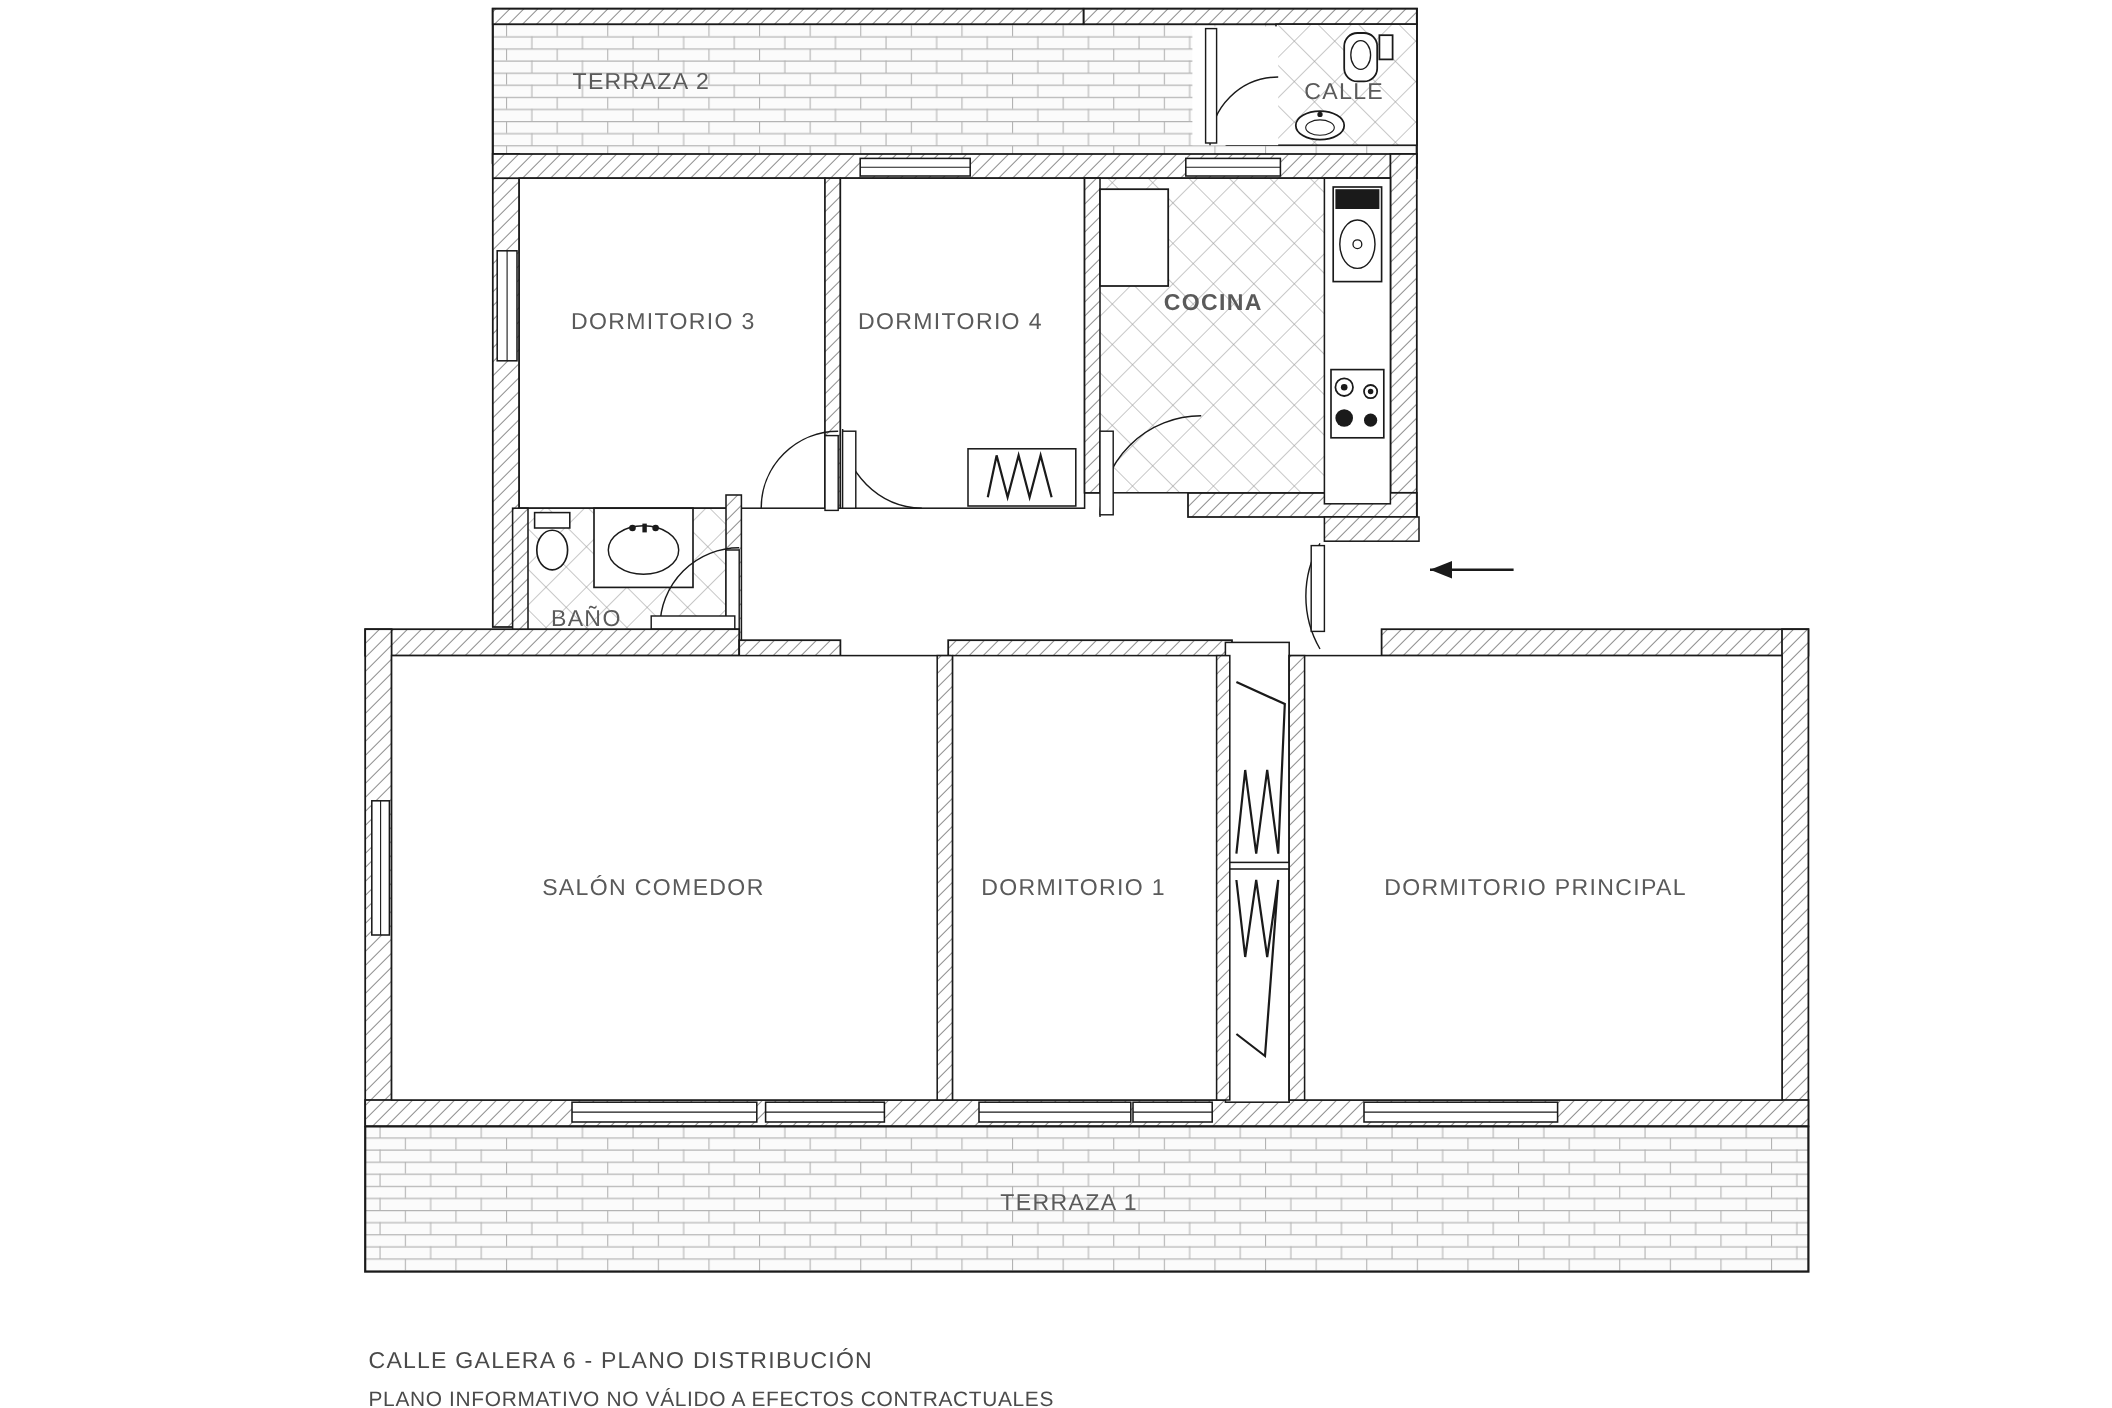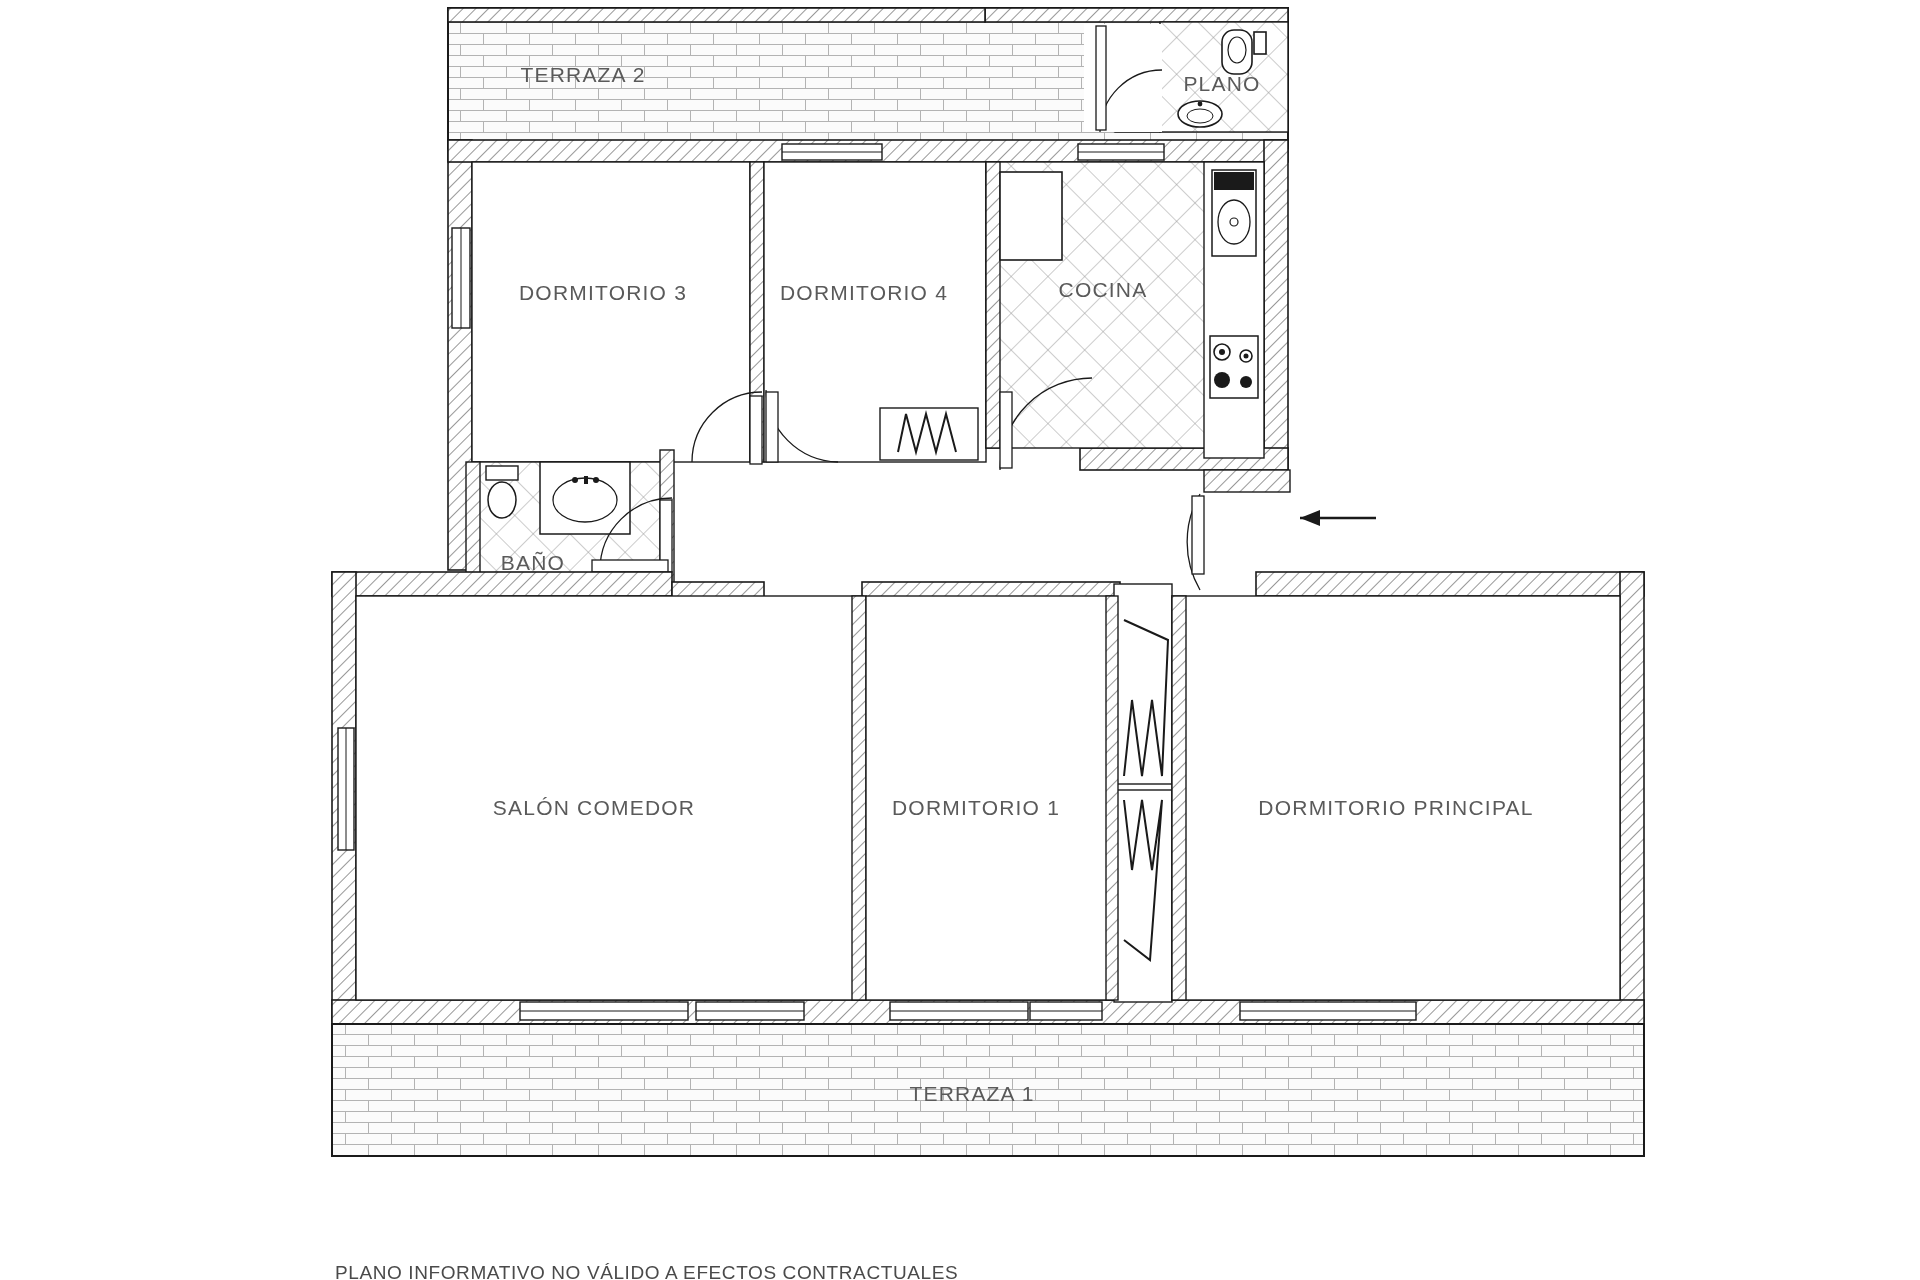--- a/index.html
+++ b/index.html
@@ -286,25 +286,26 @@
     </g>
 
     <g>
       <rect x="332" y="1024" width="1312" height="132" fill="url(#brick)"></rect>
       <rect x="332" y="1024" width="1312" height="132" fill="none" stroke="#1a1a1a" stroke-width="2"></rect>
     </g>
 
   </svg>
 
   <div class="room-label" style="left:583px; top:75px;">TERRAZA 2</div>
-  <div class="room-label" style="left:1222px; top:84px;">PLANO</div>
+  <div class="room-label" style="left:1222px; top:84px;">CALLE</div>
   <div class="room-label" style="left:603px; top:293px;">DORMITORIO 3</div>
   <div class="room-label" style="left:864px; top:293px;">DORMITORIO 4</div>
-  <div class="room-label" style="left:1103px; top:290px;">COCINA</div>
+  <div class="room-label" style="left:1103px; top:276px;font-weight:bold;">COCINA</div>
   <div class="room-label" style="left:533px; top:563px;text-align:right;">BAÑO</div>
   <div class="room-label" style="left:594px; top:808px;text-align:right;">SALÓN COMEDOR</div>
   <div class="room-label" style="left:976px; top:808px;">DORMITORIO 1</div>
   <div class="room-label" style="left:1396px; top:808px;">DORMITORIO PRINCIPAL</div>
   <div class="room-label" style="left:972px; top:1094px;">TERRAZA 1</div>
 
+  <div class="caption title" style="left:335px; top:1226px;">CALLE GALERA 6 - PLANO DISTRIBUCIÓN</div>
   <div class="caption subtitle" style="left:335px; top:1262px;">PLANO INFORMATIVO NO VÁLIDO A EFECTOS CONTRACTUALES</div>
 
 </div>
 
 </body></html>

